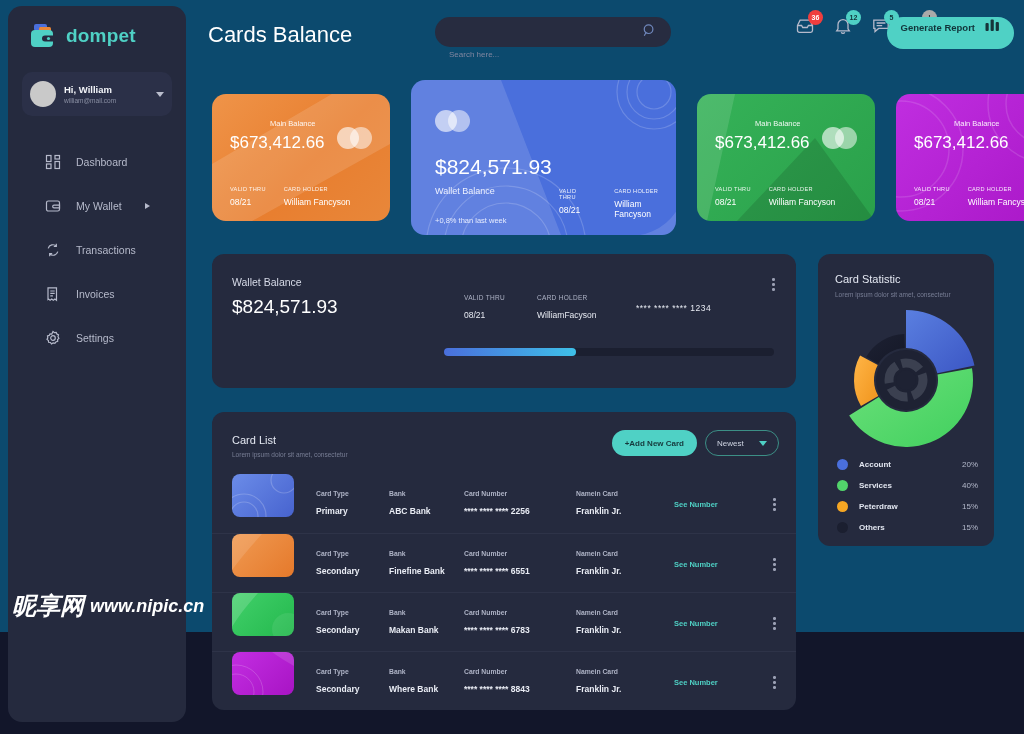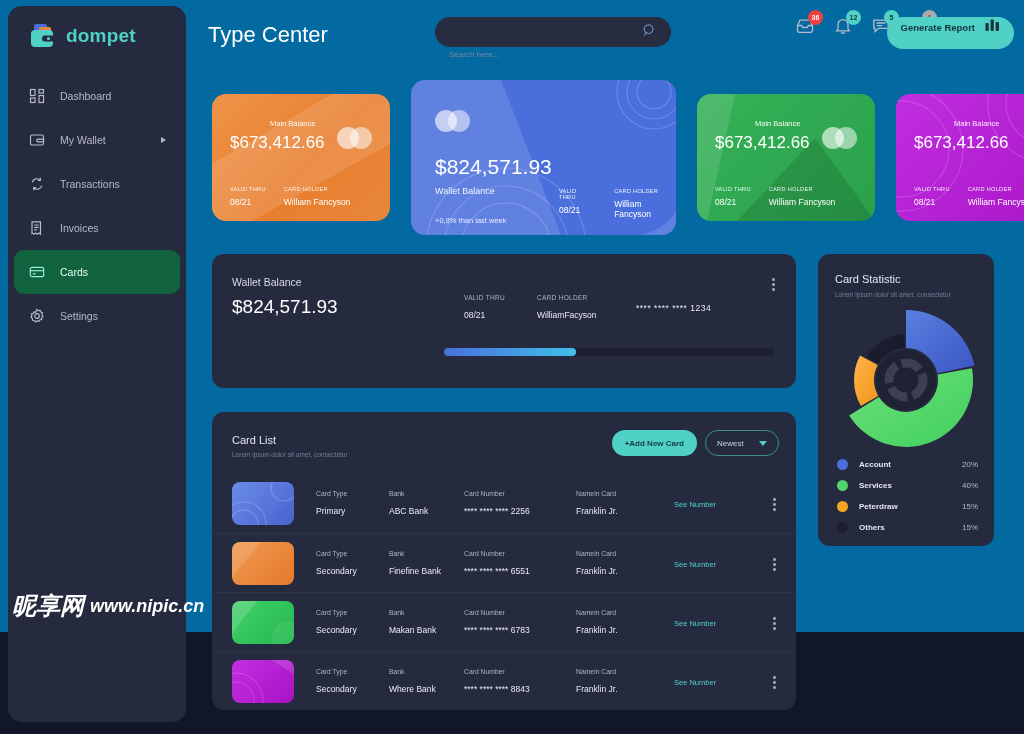--- a/index.html
+++ b/index.html
@@ -2,21 +2,21 @@
 <html><head>
 <meta charset="utf-8">
 <style>
   * { box-sizing: border-box; margin: 0; padding: 0; }
   html, body {
     width: 1024px; height: 734px;
     background: #12162a;
     font-family: "Liberation Sans", sans-serif;
     overflow: hidden;
   }
-  #app { position: relative; width: 1024px; height: 632px; background: #0369a1; }
+  #app { position: relative; width: 1024px; height: 632px; background: #0c4a6e; }
 
   
   #sidebar {
     position: absolute; left: 8px; top: 6px;
     width: 178px; height: 716px;
     background: #252a3e;
     border-radius: 14px;
   }
   .logo-wrap { display: flex; align-items: center; gap: 8px; padding: 16px 0 0 20px; }
   .logo-mark { width: 30px; height: 28px; position: relative; }
@@ -26,21 +26,21 @@
     margin: 22px 14px 0 14px; height: 44px;
     background: #2b3048; border-radius: 10px;
     display: flex; align-items: center; padding: 0 8px; gap: 8px;
   }
   .avatar { width: 26px; height: 26px; border-radius: 50%; background: #c9c9c9; flex: none; }
   .profile-txt { flex: 1; min-width: 0; }
   .profile-name { color: #f2f4f8; font-size: 9.5px; font-weight: bold; }
   .profile-mail { color: #8a8fa3; font-size: 6.5px; margin-top: 2px; }
   .caret { width: 0; height: 0; border-left: 4px solid transparent; border-right: 4px solid transparent; border-top: 5px solid #b9bdcc; }
 
-  .nav { margin-top: 24px; padding: 0 6px; }
+  .nav { margin-top: 24px; padding: 0 22px; }
   .nav-item {
     display: flex; align-items: center; gap: 14px;
     height: 44px; padding: 0 14px; border-radius: 10px;
     color: #b6bacb; font-size: 10.5px; margin-bottom: 0px; position: relative;
   }
   .nav-item.active { background: #11633f; color: #e6fff4; }
   .nav-item .ic { width: 18px; height: 18px; flex: none; display: flex; align-items: center; justify-content: center; }
   .nav-arrow { position: absolute; right: 14px; width: 0; height: 0; border-top: 3.5px solid transparent; border-bottom: 3.5px solid transparent; border-left: 5px solid #b6bacb; }
 
   .side-footer { position: absolute; left: 26px; bottom: 160px; }
@@ -99,21 +99,21 @@
   .bar-bg { position: absolute; left: 232px; right: 22px; top: 94px; height: 8px; border-radius: 4px; background: #1b1f30; }
   .bar-fill { height: 8px; border-radius: 4px; background: linear-gradient(90deg, #4a6fdc 0%, #3ec0e8 100%); }
 
   
   .cl-title { color: #e4e8f2; font-size: 11px; }
   .cl-sub { color: #787e95; font-size: 6.5px; margin-top: 5px; }
   .add-btn { position: absolute; right: 99px; top: 18px; height: 26px; padding: 0 13px; background: #4fd1c5; color: #16393c; font-size: 8px; font-weight: bold; border-radius: 13px; display: flex; align-items: center; border: none; }
   .sort-btn { position: absolute; right: 17px; top: 18px; height: 26px; width: 74px; border: 1px solid #3c8f86; border-radius: 13px; display: flex; align-items: center; justify-content: space-between; padding: 0 11px; color: #cfd4e2; font-size: 8px; background: transparent; }
   .sort-caret { width: 0; height: 0; border-left: 4px solid transparent; border-right: 4px solid transparent; border-top: 5px solid #4fd1c5; }
 
-  .row { position: absolute; left: 0; right: 0; height: 59px; display: flex; align-items: center; padding: 0 20px; border-top: 1px solid #2e3348; }
+  .row { position: absolute; left: 0; right: 0; height: 59px; display: flex; padding: 0 20px; border-top: 1px solid #2e3348; font-weight: bold; }
   .row-thumb { width: 62px; height: 43px; border-radius: 8px; flex: none; overflow: hidden; position: relative; }
   .cell { position: absolute; }
   .cell-k { color: #aeb3c6; font-size: 6.8px; }
   .cell-v { color: #e9ecf4; font-size: 8.5px; margin-top: 9px; }
   .see { position: absolute; color: #4fd1c5; font-size: 7.5px; }
 
   
   .cs-title { color: #e4e8f2; font-size: 11px; }
   .cs-sub { color: #787e95; font-size: 6.5px; margin-top: 6px; }
   .legend-row { display: flex; align-items: center; height: 21px; }
@@ -140,20 +140,28 @@
           <rect x="6" y="2" width="13" height="7" rx="2" fill="#4a6fdc"></rect>
           <rect x="11" y="5" width="12" height="6" rx="1.5" fill="#e8873a"></rect>
           <rect x="3" y="8" width="22" height="17" rx="4" fill="#4fd1c5"></rect>
           <path d="M17 13.5h8v6h-8a3 3 0 010-6z" fill="#252a3e"></path>
           <circle cx="20.5" cy="16.5" r="1.6" fill="#4fd1c5"></circle>
         </svg>
       </div>
       <div class="logo-text">dompet</div>
     </div>
 
+    <div class="profile">
+      <div class="avatar"></div>
+      <div class="profile-txt">
+        <div class="profile-name">Hi, William</div>
+        <div class="profile-mail">william@mail.com</div>
+      </div>
+      <div class="caret"></div>
+    </div>
 
     <div class="nav">
 
       <div class="nav-item">
         <span class="ic">
           <svg width="16" height="16" viewBox="0 0 16 16" fill="none" stroke="#b6bacb" stroke-width="1.2">
             <rect x="1.5" y="1.5" width="4.5" height="6"></rect>
               <rect x="10" y="1.5" width="4.5" height="3.5"></rect>
             <rect x="1.5" y="10" width="4.5" height="4.5"></rect>
               <rect x="10" y="7.5" width="4.5" height="7"></rect>
@@ -188,45 +196,35 @@
       <div class="nav-item">
         <span class="ic">
           <svg width="16" height="16" viewBox="0 0 16 16" fill="none" stroke="#b6bacb" stroke-width="1.2">
             <path d="M3 1.8h8.5v12.4l-1.6-1.2-1.6 1.2-1.6-1.2-1.6 1.2-1.6-1.2-.5.4z"></path>
             <path d="M5.3 5h4.4M5.3 7.4h4.4M5.3 9.8h2.6"></path>
           </svg>
         </span>
         <span>Invoices</span>
       </div>
 
-      <div class="nav-item active">
-        <span class="ic">
-          <svg width="16" height="16" viewBox="0 0 16 16" fill="none" stroke="#8df0dc" stroke-width="1.2">
-            <rect x="1.3" y="3.3" width="13.4" height="9.4" rx="2"></rect>
-            <path d="M1.3 6.7h13.4"></path>
-              <path d="M3.8 9.8h3"></path>
-          </svg>
-        </span>
-        <span>Cards</span>
-      </div>
 
       <div class="nav-item">
         <span class="ic">
           <svg width="16" height="16" viewBox="0 0 16 16" fill="none" stroke="#b6bacb" stroke-width="1.2">
             <circle cx="8" cy="8" r="2.3"></circle>
             <path d="M8 1.4l1.4 1.2 1.8-.3.7 1.7 1.6.9-.5 1.8.9 1.6-1.3 1.3.1 1.8-1.8.5-1 1.5-1.8-.4-1.6.9-1.1-1.4-1.8-.2-.2-1.8-1.4-1.1.8-1.6-.3-1.8 1.7-.6.8-1.6 1.8.3z"></path>
           </svg>
         </span>
         <span>Settings</span>
       </div>
     </div>
 
   </div>
 
-  <div class="page-title">Type Center</div>
+  <div class="page-title">Cards Balance</div>
 
   <div class="search">
     <input type="text" placeholder="Search here..." style="">
     <span>
       <svg width="15" height="15" viewBox="0 0 16 16" fill="none" stroke="#6f87bb" stroke-width="1.3">
         <circle cx="7" cy="6.6" r="4.6"></circle>
           <path d="M4.2 10.4L2.4 13.6"></path>
       </svg>
     </span>
   </div>

